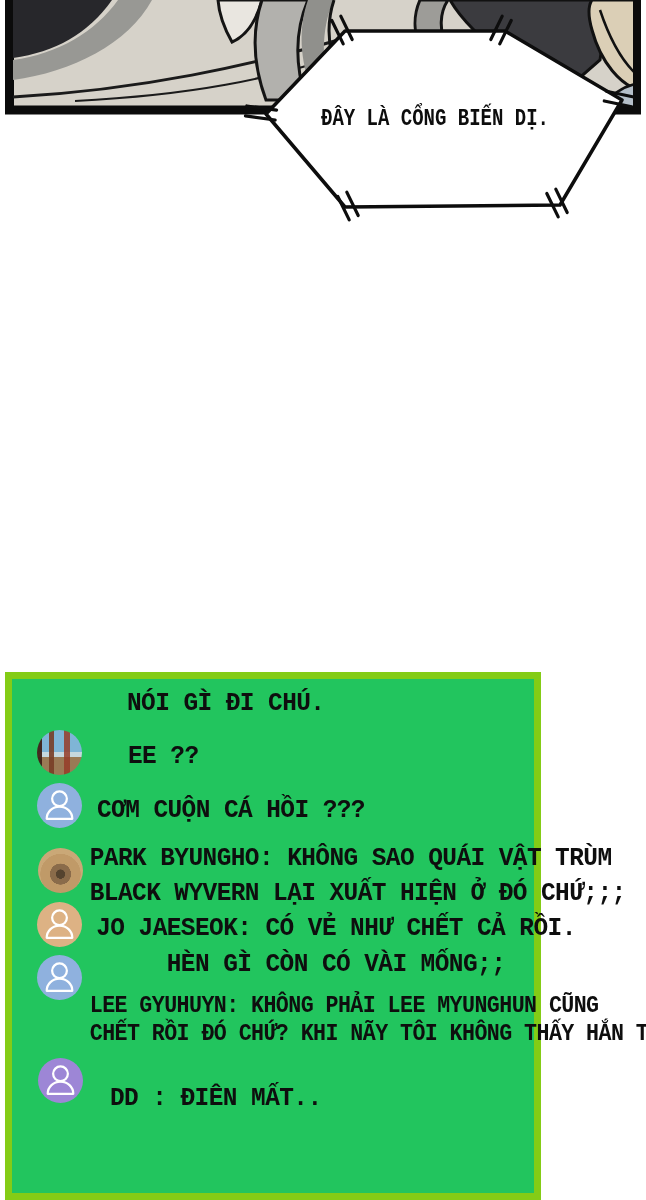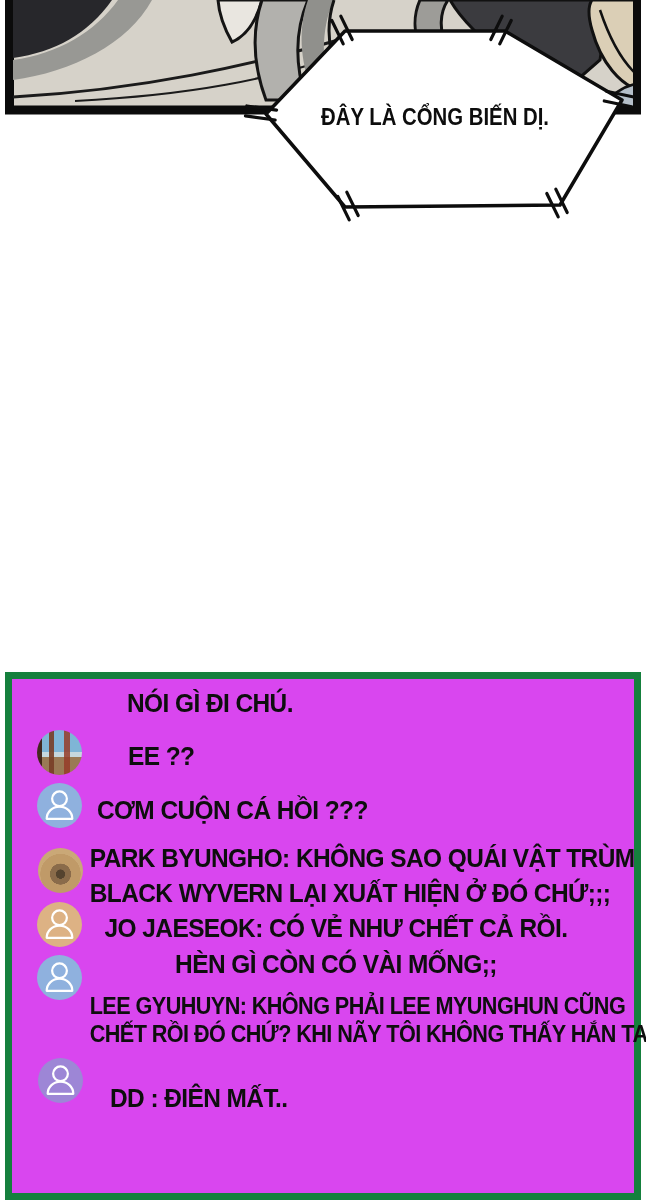--- a/index.html
+++ b/index.html
@@ -1,22 +1,22 @@
 <!DOCTYPE html>
 <html><head>
 <meta charset="utf-8">
 <style>
   html,body{margin:0;padding:0;background:#ffffff;}
   .page{position:relative;width:646px;height:1200px;background:#ffffff;overflow:hidden;
-        font-family:Liberation Sans, sans-serif;}
+        font-family:Liberation Mono, monospace;}
   
   .top-art{position:absolute;left:0;top:0;width:646px;height:232px;}
   
-  .chatbox{position:absolute;left:5px;top:672px;width:636px;height:528px;
-           box-sizing:border-box;border:7px solid #15803d;background:#d946ef;}
+  .chatbox{position:absolute;left:5px;top:672px;width:536px;height:528px;
+           box-sizing:border-box;border:7px solid #84cc16;background:#22c55e;}
   .line{position:absolute;font-weight:700;color:#0e0e0e;white-space:nowrap;
         line-height:30px;letter-spacing:-0.6px;transform:scaleX(.94);transform-origin:left center;}
   .line.center{left:62px;width:524px;text-align:center;transform-origin:center;}
   .s26{font-size:26px;}
   .s23{font-size:23px;line-height:26px;}
   .avatar{position:absolute;width:45px;height:45px;border-radius:50%;overflow:hidden;}
   .avatar svg{display:block;width:100%;height:100%;}
   .av-blue{background:#8fb1de;}
   .av-tan{background:#ddb284;}
   .av-purple{background:#9d86d6;}

